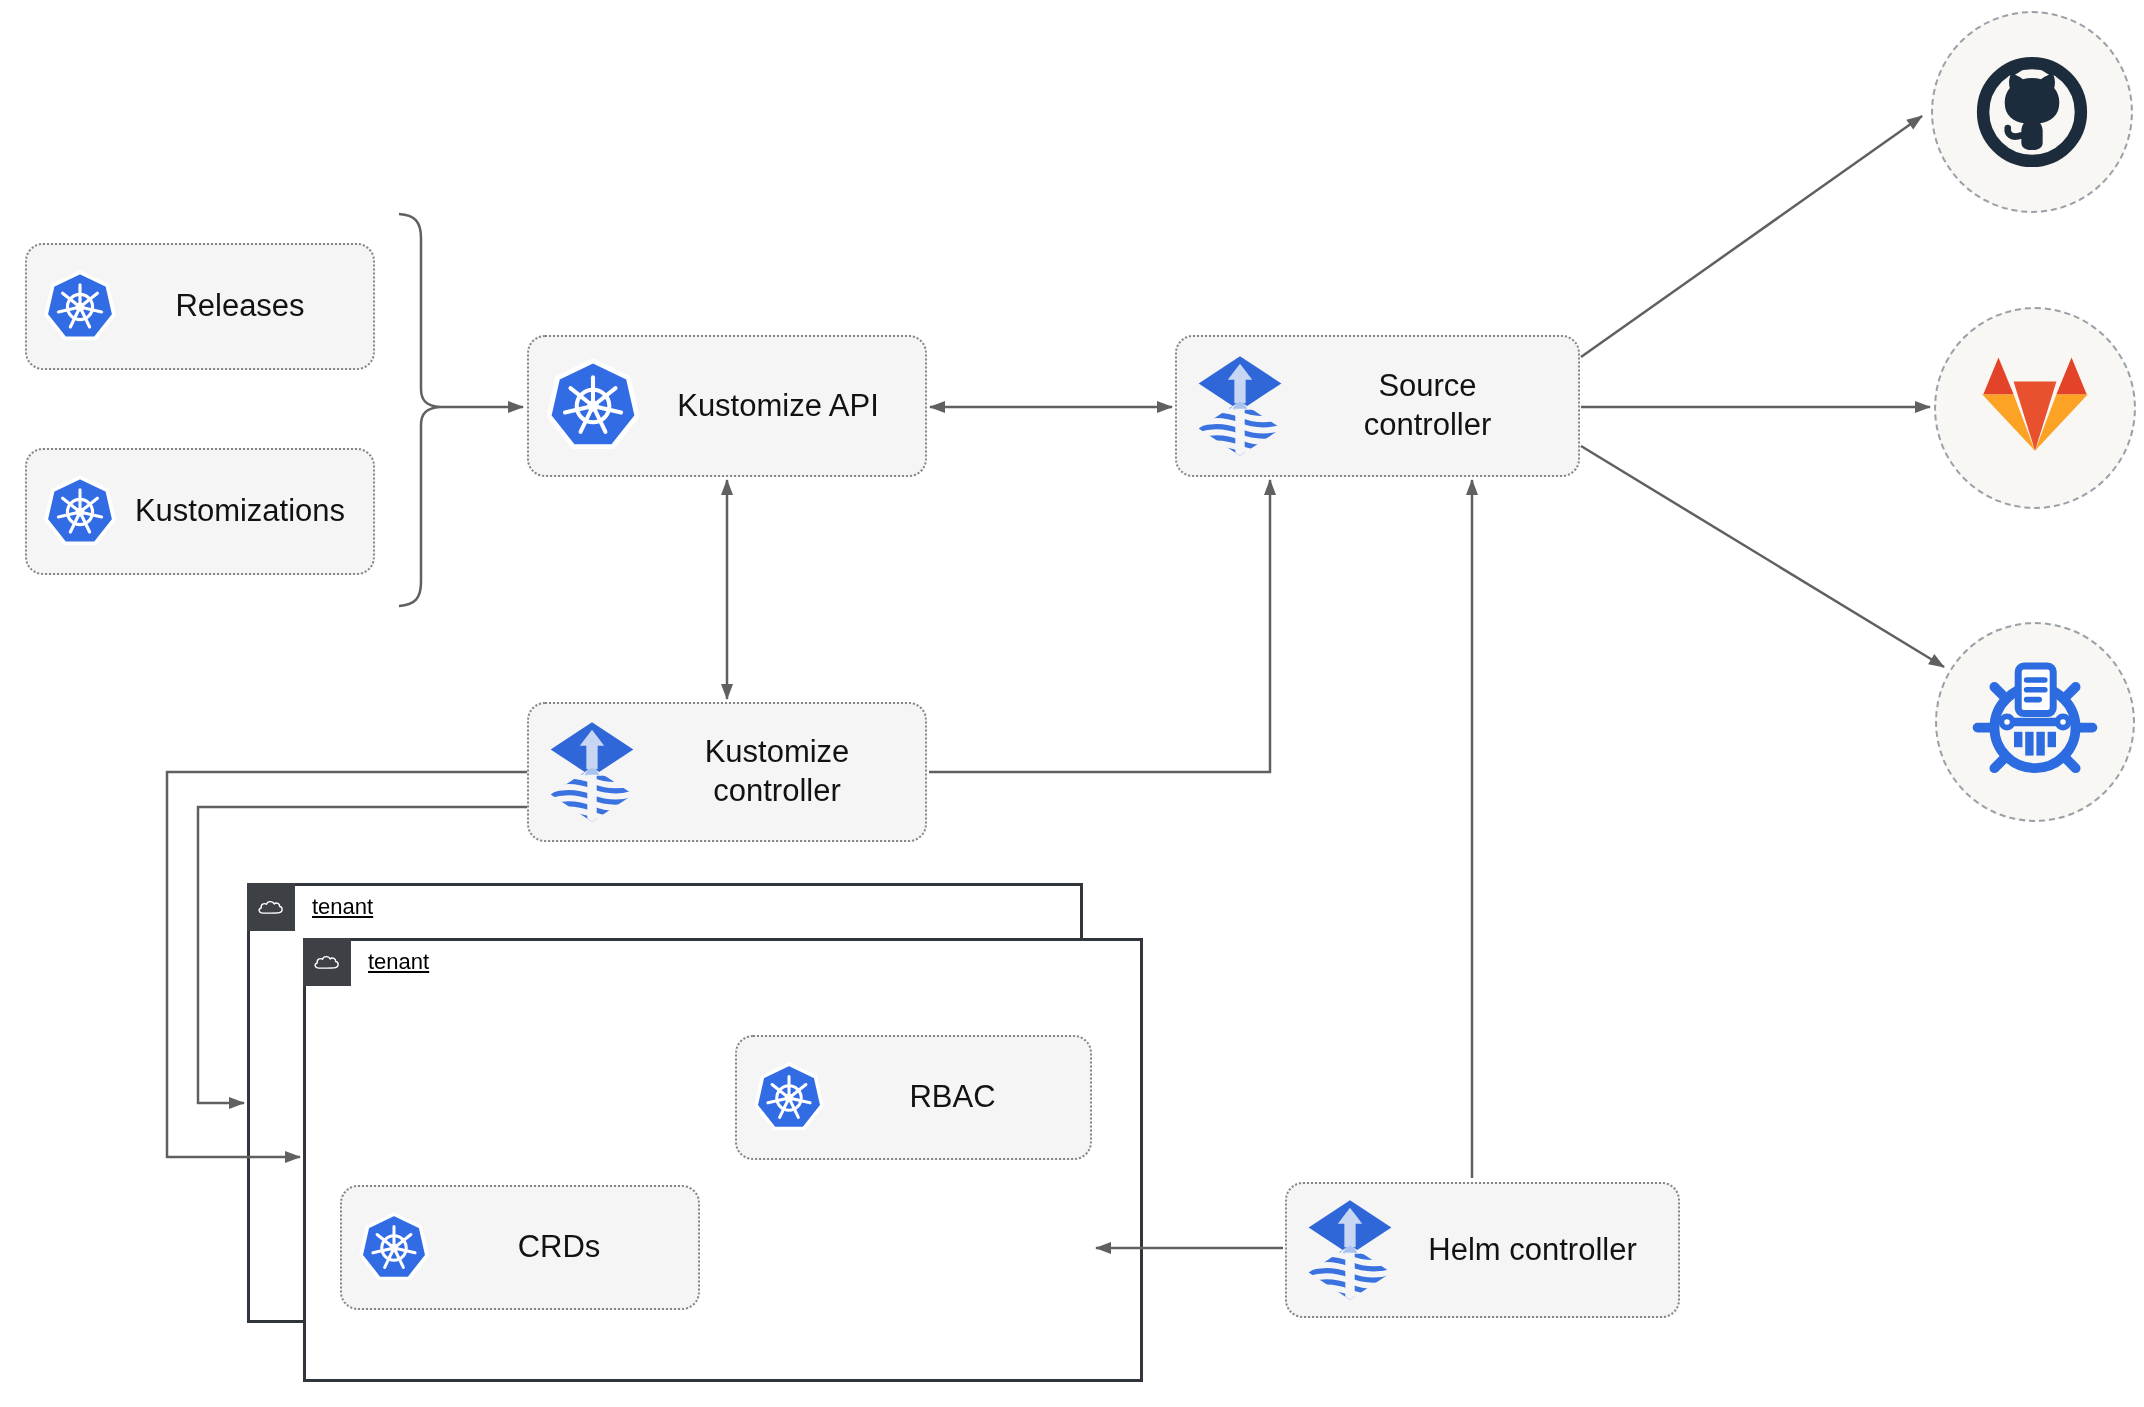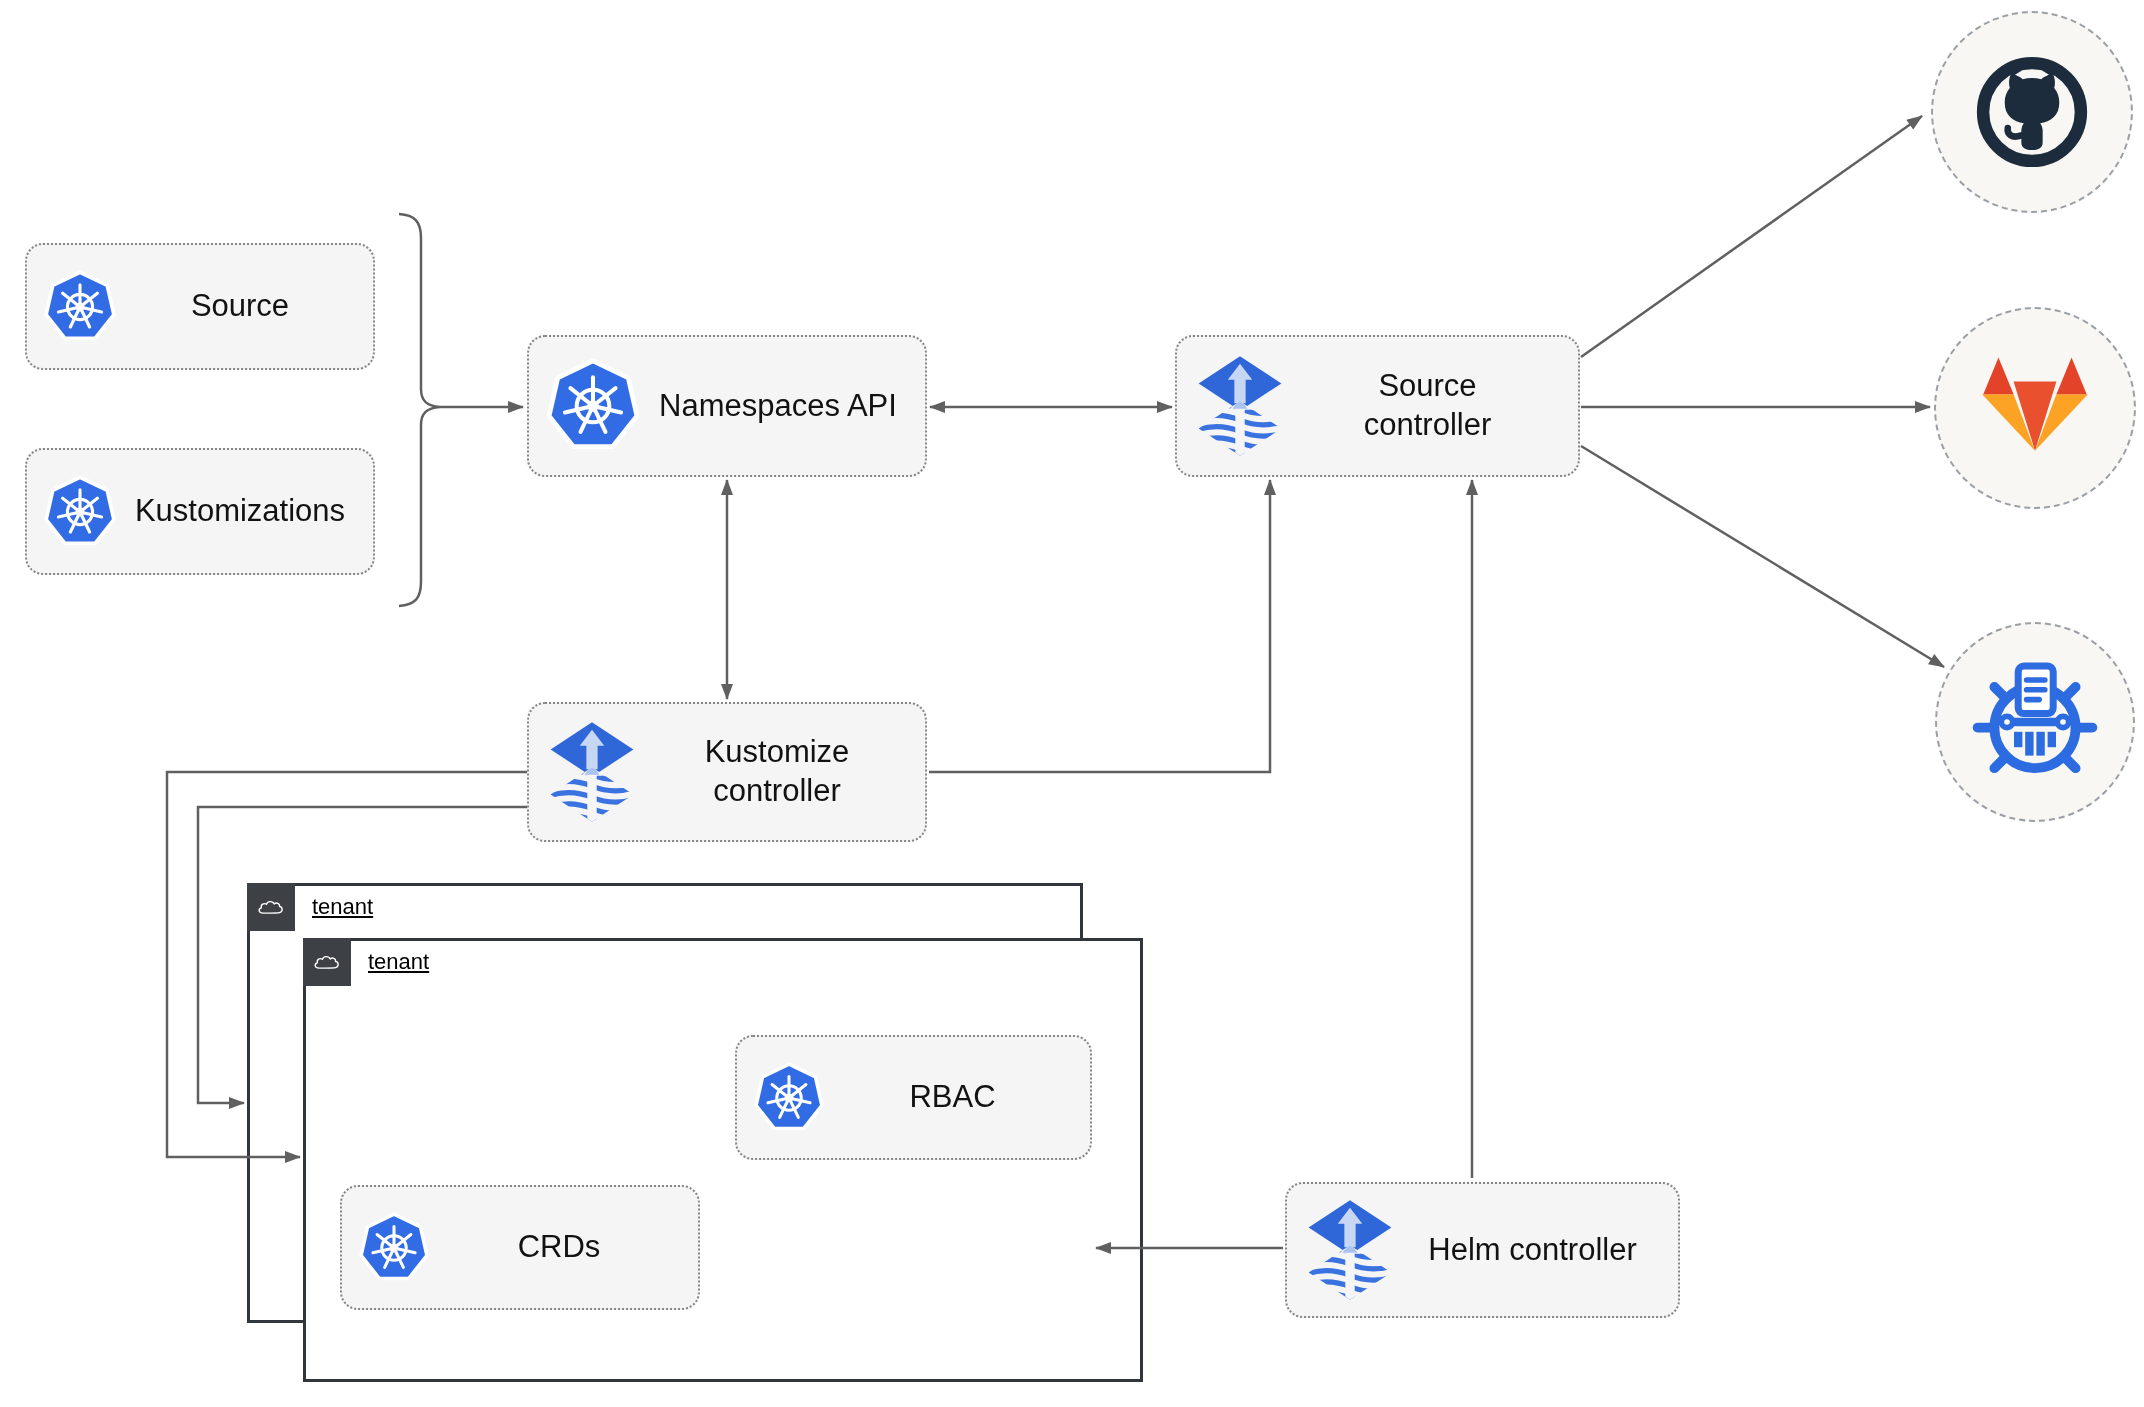--- a/index.html
+++ b/index.html
@@ -146,39 +146,39 @@
       <path d="M1581,446 L1944,667" marker-end="url(#arr)"></path>
     </g>
   </svg>
 
   <div class="node" id="n-sources">
     <span class="icwrap">
       <svg width="74" height="74" viewBox="0 0 100 100">
           <use href="#ic-k8s"></use>
         </svg>
     </span>
-    <span class="lbl">Source</span>
+    <span class="lbl">Releases</span>
   </div>
 
   <div class="node" id="n-kustomizations">
     <span class="icwrap">
       <svg width="74" height="74" viewBox="0 0 100 100">
           <use href="#ic-k8s"></use>
         </svg>
     </span>
     <span class="lbl">Kustomizations</span>
   </div>
 
   <div class="node" id="n-k8s">
     <span class="icwrap">
       <svg width="96" height="96" viewBox="0 0 100 100">
           <use href="#ic-k8s"></use>
         </svg>
     </span>
-    <span class="lbl">Namespaces API</span>
+    <span class="lbl">Kustomize API</span>
   </div>
 
   <div class="node" id="n-source">
     <span class="icwrap">
       <svg width="94" height="104" viewBox="0 0 100 110">
           <use href="#ic-flux"></use>
         </svg>
     </span>
     <span class="lbl two-line">Source controller</span>
   </div>

